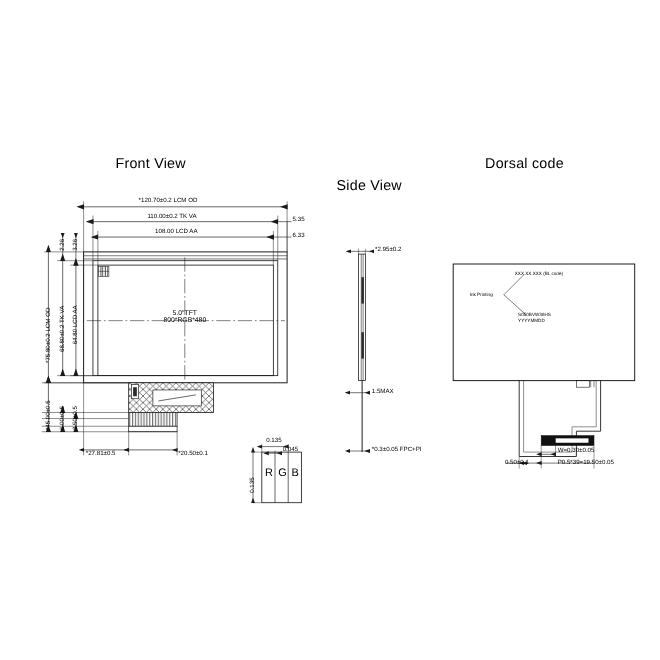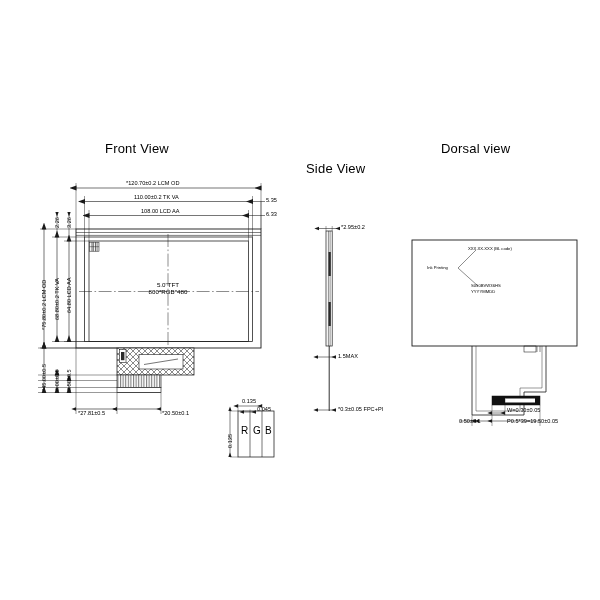--- a/index.html
+++ b/index.html
@@ -69,21 +69,21 @@
   }
   svg { display:block; }
 </style>
 </head>
 <body>
 
 <div id="sheet">
 
   <div class="view-title" id="title-front">Front View</div>
   <div class="view-title" id="title-side">Side View</div>
-  <div class="view-title" id="title-dorsal">Dorsal view</div>
+  <div class="view-title" id="title-dorsal">Dorsal code</div>
 
   <svg width="600" height="600" viewBox="0 0 600 600" style="position:absolute;left:0;top:0;">
     <defs>
       <pattern id="xhatch" width="6" height="6" patternUnits="userSpaceOnUse">
         <rect width="6" height="6" fill="#ffffff"></rect>
         <path d="M0,0 L6,6 M6,0 L0,6" stroke="#3a3a3a" stroke-width="0.6"></path>
       </pattern>
       <pattern id="vlines" width="2.6" height="6" patternUnits="userSpaceOnUse">
         <rect width="2.6" height="6" fill="#ffffff"></rect>
         <path d="M0.6,0 L0.6,6" stroke="#2a2a2a" stroke-width="0.7"></path>

